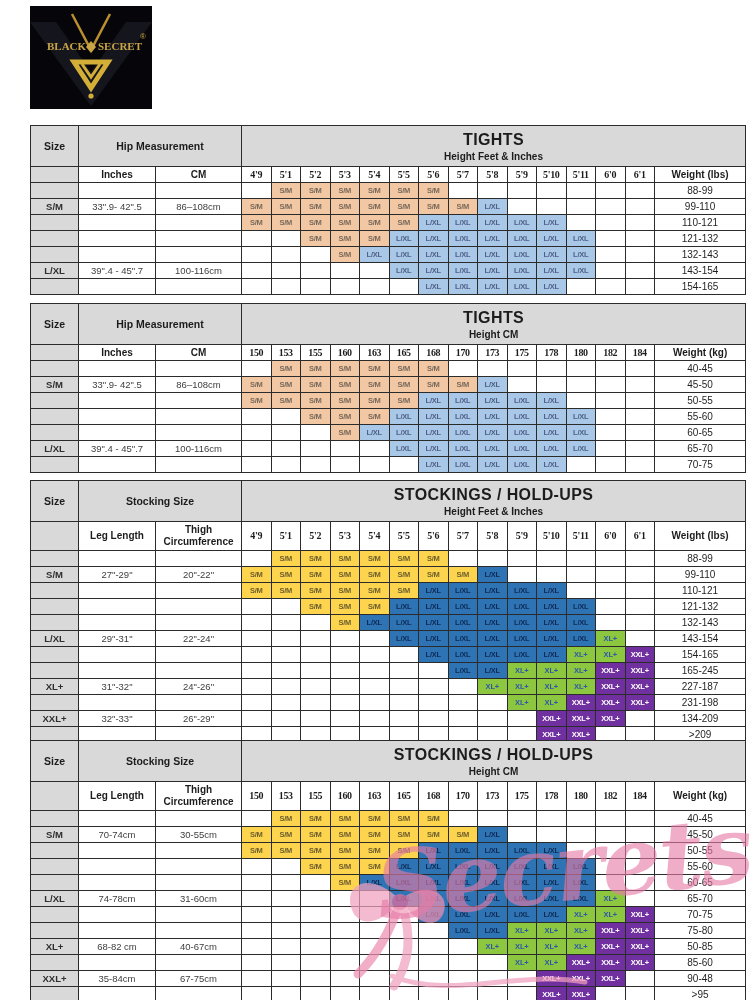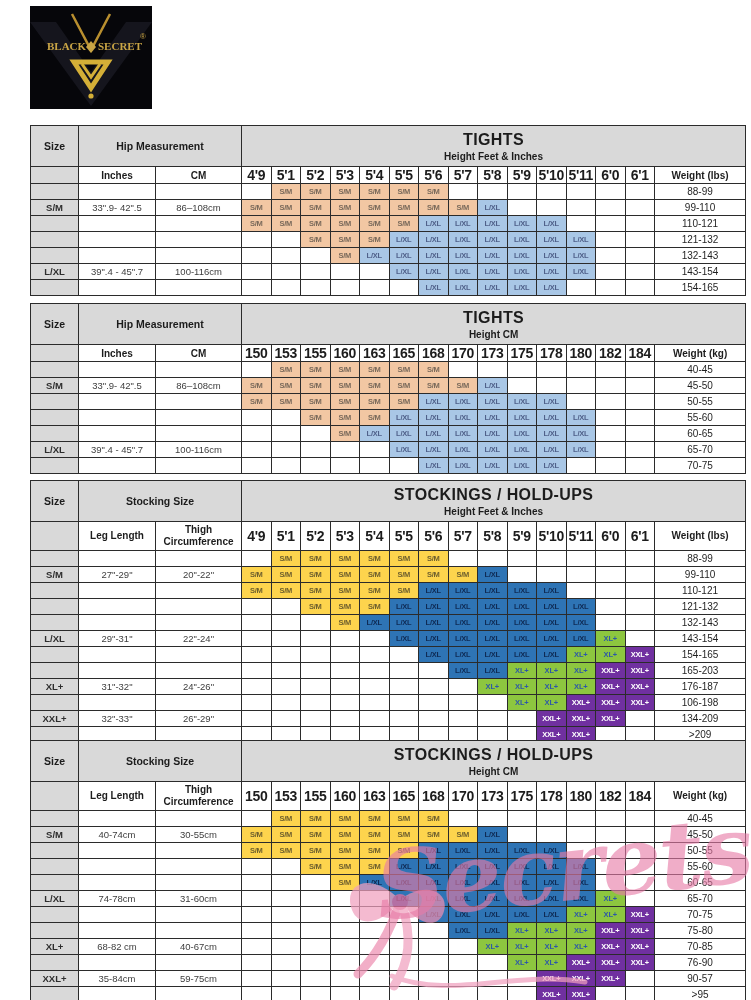--- a/index.html
+++ b/index.html
@@ -18,21 +18,21 @@
   .short .hdr1 th{height:40px}
   .long  .hdr1 th{height:40px}
   .hdr1 .corner{font-size:10.5px;font-weight:bold;}
   .hdr1 .group{font-size:10.5px;font-weight:bold;}
   .titlecell .ttl{font-size:16px;font-weight:bold;letter-spacing:.4px;line-height:20px;}
   .titlecell .sub{font-size:10px;font-weight:bold;line-height:13px;}
   .hdr2 th{background:#ffffff;font-weight:bold;color:#1c1c1c;}
   .short .hdr2 th{height:15px}
   .long  .hdr2 th{height:28px;white-space:normal;line-height:12px;}
   .mh{font-size:10px;}
-  .hh{font-size:14px;letter-spacing:-0.3px;}
+  .hh{font-size:10px;letter-spacing:-0.3px;font-family:Liberation Serif, serif;}
   .wh{font-size:10px;}
   th.szc,td.szc{background:#d9d9d9;border-right:3px solid #b9cfe6;}
   .drow td{height:15px;}
   td.szc{font-size:9.5px;color:#2e2e2e;font-weight:bold;}
   td.mv{font-size:9.5px;color:#3d3d3d;}
   td.wt{font-size:10px;color:#1f1f1f;}
   td.hcell{font-size:7.5px;font-weight:bold;letter-spacing:-0.2px;}
 
   
   .wm-bow{position:absolute;left:330px;top:862px;z-index:4;pointer-events:none;opacity:.72;}
@@ -659,61 +659,61 @@
               <td class="hcell"></td>
               <td class="hcell"></td>
               <td class="hcell"></td>
               <td class="hcell" style="background: rgb(46, 116, 181); color: rgb(15, 43, 85);">L/XL</td>
               <td class="hcell" style="background: rgb(46, 116, 181); color: rgb(15, 43, 85);">L/XL</td>
               <td class="hcell" style="background: rgb(141, 198, 63); color: rgb(45, 88, 167);">XL+</td>
               <td class="hcell" style="background: rgb(141, 198, 63); color: rgb(45, 88, 167);">XL+</td>
               <td class="hcell" style="background: rgb(141, 198, 63); color: rgb(45, 88, 167);">XL+</td>
               <td class="hcell" style="background: rgb(112, 48, 160); color: rgb(255, 255, 255);">XXL+</td>
               <td class="hcell" style="background: rgb(112, 48, 160); color: rgb(255, 255, 255);">XXL+</td>
-              <td class="wt">165-203</td>
+              <td class="wt">165-245</td>
             </tr>
             <tr class="drow">
               <td class="szc">XL+</td>
               <td class="mv">31"-32"</td>
               <td class="mv">24"-26"</td>
               <td class="hcell"></td>
               <td class="hcell"></td>
               <td class="hcell"></td>
               <td class="hcell"></td>
               <td class="hcell"></td>
               <td class="hcell"></td>
               <td class="hcell"></td>
               <td class="hcell"></td>
               <td class="hcell" style="background: rgb(141, 198, 63); color: rgb(45, 88, 167);">XL+</td>
               <td class="hcell" style="background: rgb(141, 198, 63); color: rgb(45, 88, 167);">XL+</td>
               <td class="hcell" style="background: rgb(141, 198, 63); color: rgb(45, 88, 167);">XL+</td>
               <td class="hcell" style="background: rgb(141, 198, 63); color: rgb(45, 88, 167);">XL+</td>
               <td class="hcell" style="background: rgb(112, 48, 160); color: rgb(255, 255, 255);">XXL+</td>
               <td class="hcell" style="background: rgb(112, 48, 160); color: rgb(255, 255, 255);">XXL+</td>
-              <td class="wt">176-187</td>
-            </tr>
-            <tr class="drow">
-              <td class="szc"></td>
-              <td class="mv"></td>
-              <td class="mv"></td>
-              <td class="hcell"></td>
-              <td class="hcell"></td>
-              <td class="hcell"></td>
-              <td class="hcell"></td>
-              <td class="hcell"></td>
-              <td class="hcell"></td>
-              <td class="hcell"></td>
-              <td class="hcell"></td>
-              <td class="hcell"></td>
-              <td class="hcell" style="background: rgb(141, 198, 63); color: rgb(45, 88, 167);">XL+</td>
-              <td class="hcell" style="background: rgb(141, 198, 63); color: rgb(45, 88, 167);">XL+</td>
-              <td class="hcell" style="background: rgb(112, 48, 160); color: rgb(255, 255, 255);">XXL+</td>
-              <td class="hcell" style="background: rgb(112, 48, 160); color: rgb(255, 255, 255);">XXL+</td>
-              <td class="hcell" style="background: rgb(112, 48, 160); color: rgb(255, 255, 255);">XXL+</td>
-              <td class="wt">106-198</td>
+              <td class="wt">227-187</td>
+            </tr>
+            <tr class="drow">
+              <td class="szc"></td>
+              <td class="mv"></td>
+              <td class="mv"></td>
+              <td class="hcell"></td>
+              <td class="hcell"></td>
+              <td class="hcell"></td>
+              <td class="hcell"></td>
+              <td class="hcell"></td>
+              <td class="hcell"></td>
+              <td class="hcell"></td>
+              <td class="hcell"></td>
+              <td class="hcell"></td>
+              <td class="hcell" style="background: rgb(141, 198, 63); color: rgb(45, 88, 167);">XL+</td>
+              <td class="hcell" style="background: rgb(141, 198, 63); color: rgb(45, 88, 167);">XL+</td>
+              <td class="hcell" style="background: rgb(112, 48, 160); color: rgb(255, 255, 255);">XXL+</td>
+              <td class="hcell" style="background: rgb(112, 48, 160); color: rgb(255, 255, 255);">XXL+</td>
+              <td class="hcell" style="background: rgb(112, 48, 160); color: rgb(255, 255, 255);">XXL+</td>
+              <td class="wt">231-198</td>
             </tr>
             <tr class="drow">
               <td class="szc">XXL+</td>
               <td class="mv">32"-33"</td>
               <td class="mv">26"-29"</td>
               <td class="hcell"></td>
               <td class="hcell"></td>
               <td class="hcell"></td>
               <td class="hcell"></td>
               <td class="hcell"></td>
@@ -819,21 +819,21 @@
               <td class="hcell"></td>
               <td class="hcell"></td>
               <td class="hcell"></td>
               <td class="hcell"></td>
               <td class="hcell"></td>
               <td class="hcell"></td>
               <td class="wt">40-45</td>
             </tr>
             <tr class="drow">
               <td class="szc">S/M</td>
-              <td class="mv">40-74cm</td>
+              <td class="mv">70-74cm</td>
               <td class="mv">30-55cm</td>
               <td class="hcell" style="background: rgb(253, 212, 77); color: rgb(111, 96, 46);">S/M</td>
               <td class="hcell" style="background: rgb(253, 212, 77); color: rgb(111, 96, 46);">S/M</td>
               <td class="hcell" style="background: rgb(253, 212, 77); color: rgb(111, 96, 46);">S/M</td>
               <td class="hcell" style="background: rgb(253, 212, 77); color: rgb(111, 96, 46);">S/M</td>
               <td class="hcell" style="background: rgb(253, 212, 77); color: rgb(111, 96, 46);">S/M</td>
               <td class="hcell" style="background: rgb(253, 212, 77); color: rgb(111, 96, 46);">S/M</td>
               <td class="hcell" style="background: rgb(253, 212, 77); color: rgb(111, 96, 46);">S/M</td>
               <td class="hcell" style="background: rgb(253, 212, 77); color: rgb(111, 96, 46);">S/M</td>
               <td class="hcell" style="background: rgb(46, 116, 181); color: rgb(15, 43, 85);">L/XL</td>
@@ -975,61 +975,61 @@
               <td class="hcell"></td>
               <td class="hcell"></td>
               <td class="hcell"></td>
               <td class="hcell"></td>
               <td class="hcell" style="background: rgb(141, 198, 63); color: rgb(45, 88, 167);">XL+</td>
               <td class="hcell" style="background: rgb(141, 198, 63); color: rgb(45, 88, 167);">XL+</td>
               <td class="hcell" style="background: rgb(141, 198, 63); color: rgb(45, 88, 167);">XL+</td>
               <td class="hcell" style="background: rgb(141, 198, 63); color: rgb(45, 88, 167);">XL+</td>
               <td class="hcell" style="background: rgb(112, 48, 160); color: rgb(255, 255, 255);">XXL+</td>
               <td class="hcell" style="background: rgb(112, 48, 160); color: rgb(255, 255, 255);">XXL+</td>
-              <td class="wt">70-85</td>
-            </tr>
-            <tr class="drow">
-              <td class="szc"></td>
-              <td class="mv"></td>
-              <td class="mv"></td>
-              <td class="hcell"></td>
-              <td class="hcell"></td>
-              <td class="hcell"></td>
-              <td class="hcell"></td>
-              <td class="hcell"></td>
-              <td class="hcell"></td>
-              <td class="hcell"></td>
-              <td class="hcell"></td>
-              <td class="hcell"></td>
-              <td class="hcell" style="background: rgb(141, 198, 63); color: rgb(45, 88, 167);">XL+</td>
-              <td class="hcell" style="background: rgb(141, 198, 63); color: rgb(45, 88, 167);">XL+</td>
-              <td class="hcell" style="background: rgb(112, 48, 160); color: rgb(255, 255, 255);">XXL+</td>
-              <td class="hcell" style="background: rgb(112, 48, 160); color: rgb(255, 255, 255);">XXL+</td>
-              <td class="hcell" style="background: rgb(112, 48, 160); color: rgb(255, 255, 255);">XXL+</td>
-              <td class="wt">76-90</td>
+              <td class="wt">50-85</td>
+            </tr>
+            <tr class="drow">
+              <td class="szc"></td>
+              <td class="mv"></td>
+              <td class="mv"></td>
+              <td class="hcell"></td>
+              <td class="hcell"></td>
+              <td class="hcell"></td>
+              <td class="hcell"></td>
+              <td class="hcell"></td>
+              <td class="hcell"></td>
+              <td class="hcell"></td>
+              <td class="hcell"></td>
+              <td class="hcell"></td>
+              <td class="hcell" style="background: rgb(141, 198, 63); color: rgb(45, 88, 167);">XL+</td>
+              <td class="hcell" style="background: rgb(141, 198, 63); color: rgb(45, 88, 167);">XL+</td>
+              <td class="hcell" style="background: rgb(112, 48, 160); color: rgb(255, 255, 255);">XXL+</td>
+              <td class="hcell" style="background: rgb(112, 48, 160); color: rgb(255, 255, 255);">XXL+</td>
+              <td class="hcell" style="background: rgb(112, 48, 160); color: rgb(255, 255, 255);">XXL+</td>
+              <td class="wt">85-60</td>
             </tr>
             <tr class="drow">
               <td class="szc">XXL+</td>
               <td class="mv">35-84cm</td>
-              <td class="mv">59-75cm</td>
-              <td class="hcell"></td>
-              <td class="hcell"></td>
-              <td class="hcell"></td>
-              <td class="hcell"></td>
-              <td class="hcell"></td>
-              <td class="hcell"></td>
-              <td class="hcell"></td>
-              <td class="hcell"></td>
-              <td class="hcell"></td>
-              <td class="hcell"></td>
-              <td class="hcell" style="background: rgb(112, 48, 160); color: rgb(255, 255, 255);">XXL+</td>
-              <td class="hcell" style="background: rgb(112, 48, 160); color: rgb(255, 255, 255);">XXL+</td>
-              <td class="hcell" style="background: rgb(112, 48, 160); color: rgb(255, 255, 255);">XXL+</td>
-              <td class="hcell"></td>
-              <td class="wt">90-57</td>
+              <td class="mv">67-75cm</td>
+              <td class="hcell"></td>
+              <td class="hcell"></td>
+              <td class="hcell"></td>
+              <td class="hcell"></td>
+              <td class="hcell"></td>
+              <td class="hcell"></td>
+              <td class="hcell"></td>
+              <td class="hcell"></td>
+              <td class="hcell"></td>
+              <td class="hcell"></td>
+              <td class="hcell" style="background: rgb(112, 48, 160); color: rgb(255, 255, 255);">XXL+</td>
+              <td class="hcell" style="background: rgb(112, 48, 160); color: rgb(255, 255, 255);">XXL+</td>
+              <td class="hcell" style="background: rgb(112, 48, 160); color: rgb(255, 255, 255);">XXL+</td>
+              <td class="hcell"></td>
+              <td class="wt">90-48</td>
             </tr>
             <tr class="drow">
               <td class="szc"></td>
               <td class="mv"></td>
               <td class="mv"></td>
               <td class="hcell"></td>
               <td class="hcell"></td>
               <td class="hcell"></td>
               <td class="hcell"></td>
               <td class="hcell"></td>

